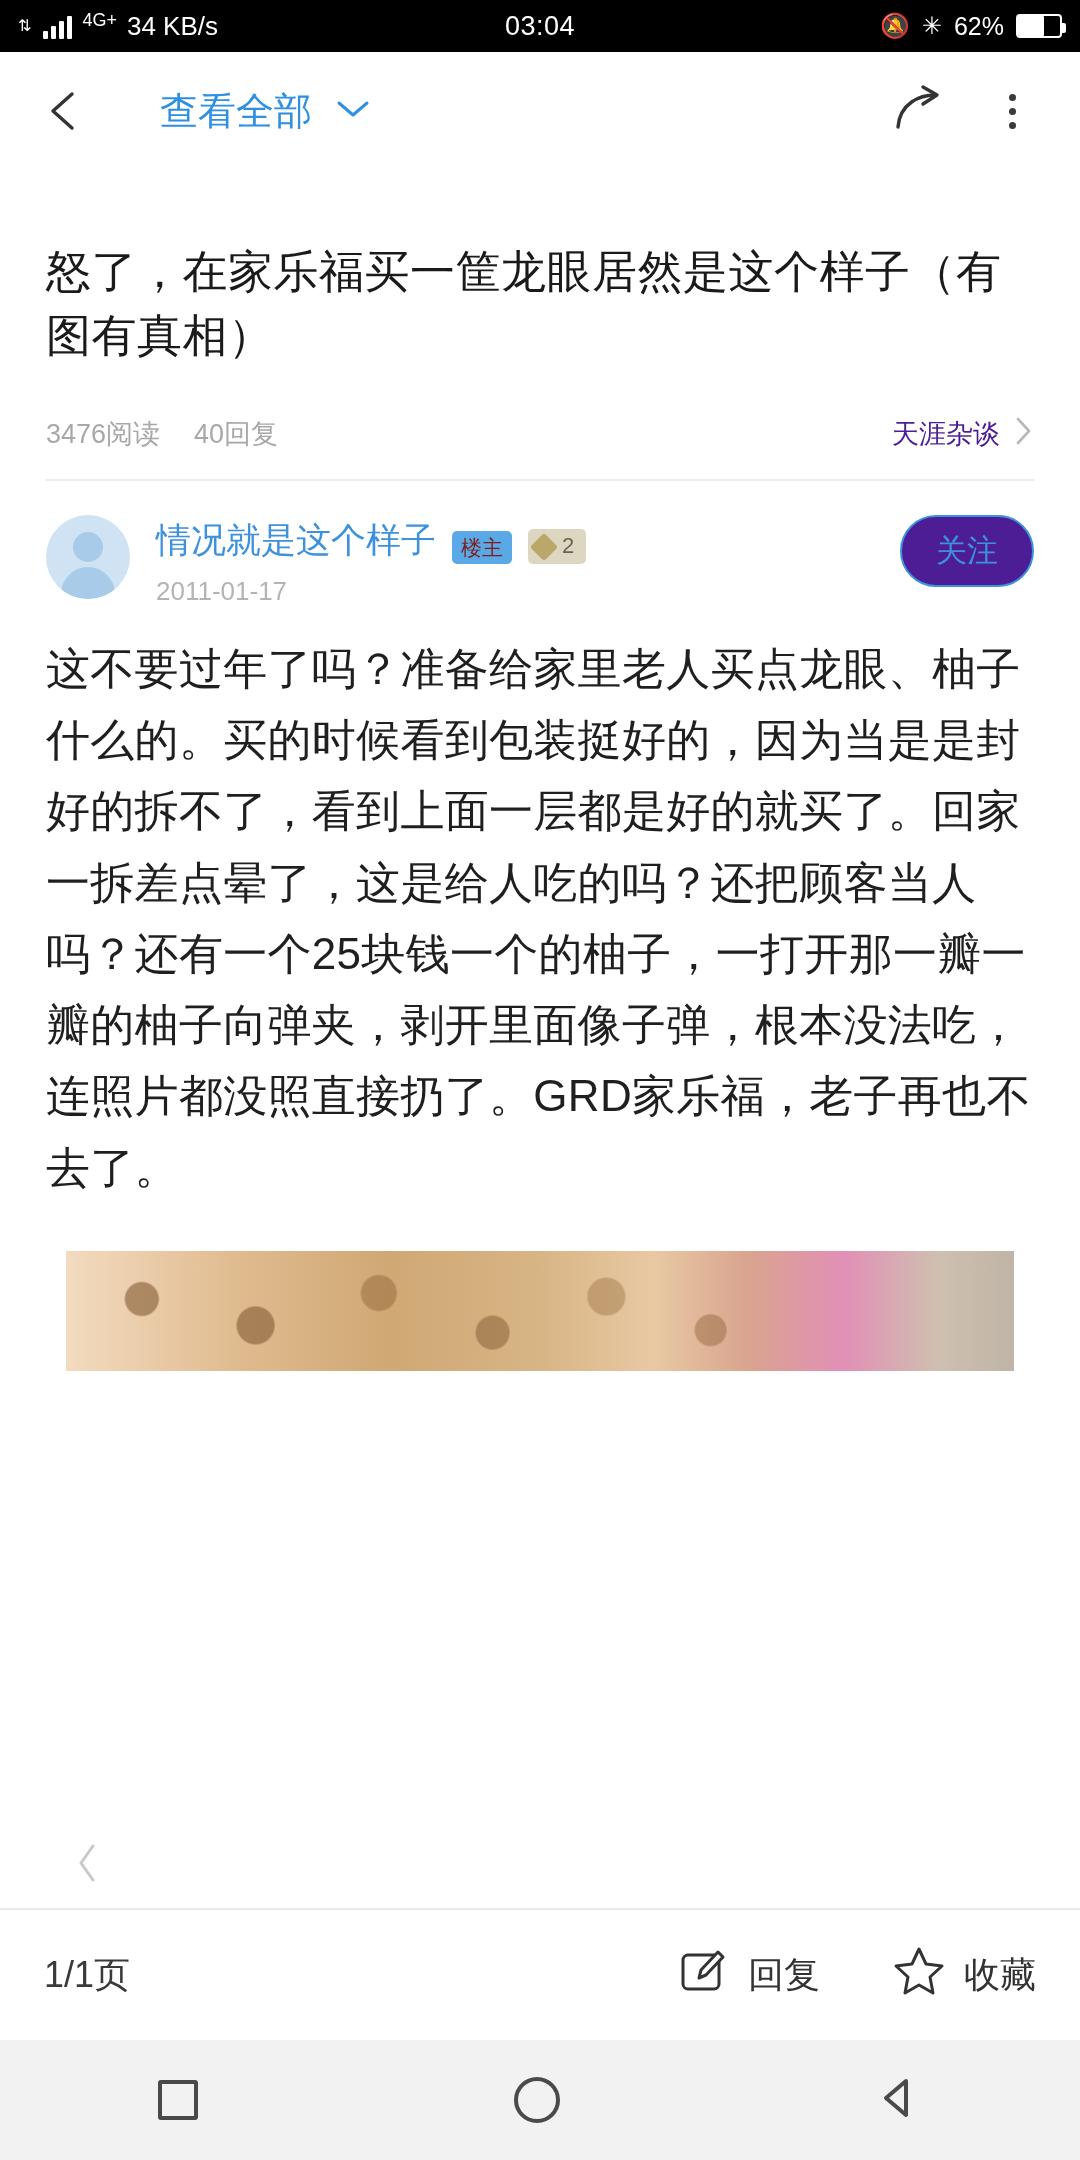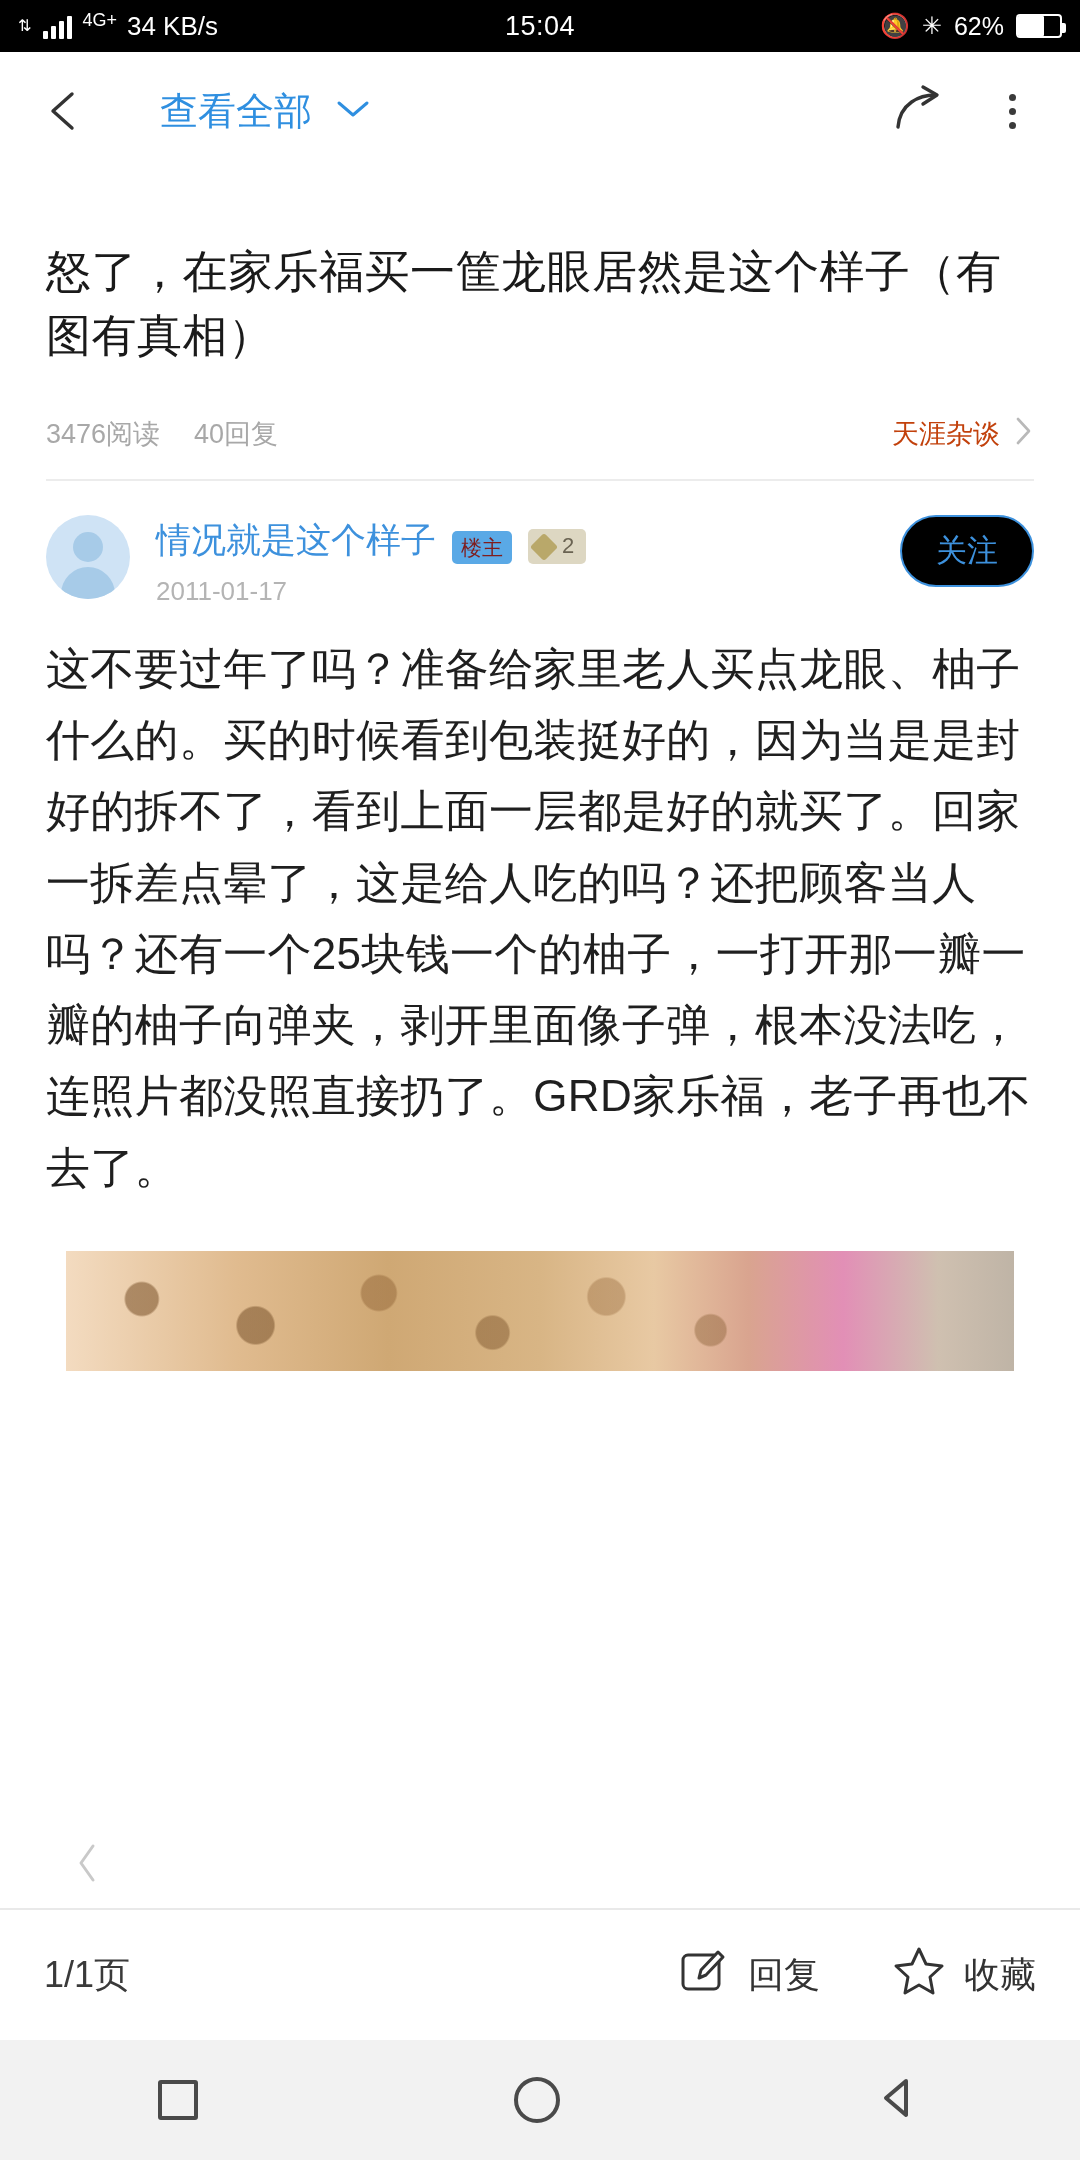--- a/index.html
+++ b/index.html
@@ -100,21 +100,21 @@
     letter-spacing: 0.5px;
   }
   .meta-row {
     display: flex;
     align-items: center;
     margin-top: 48px;
     padding-bottom: 26px;
     border-bottom: 2px solid #ececec;
   }
   .meta-left { display: flex; gap: 34px; color: #a8a8a8; font-size: 27px; }
-  .meta-right { margin-left: auto; display: flex; align-items: center; gap: 14px; color: #c2410c; font-size: 27px; }
+  .meta-right { margin-left: auto; display: flex; align-items: center; gap: 14px; color: #4c1d95; font-size: 27px; }
 
   .author-row {
     display: flex;
     align-items: flex-start;
     margin-top: 34px;
   }
   .avatar {
     width: 84px; height: 84px; border-radius: 50%;
     background: #cfe3f5;
     flex: 0 0 auto;
@@ -148,21 +148,21 @@
     transform: rotate(45deg); border-radius: 3px;
   }
   .post-date { color: #b4b4b4; font-size: 26px; margin-top: 12px; }
   .follow-btn {
     margin-left: auto;
     border: 2px solid #3d91dd;
     color: #3d91dd;
     font-size: 31px;
     border-radius: 36px;
     padding: 13px 34px;
-    background: #000000;
+    background: #4c1d95;
     white-space: nowrap;
   }
 
   .post-body {
     margin-top: 26px;
     font-size: 44px;
     line-height: 1.62;
     color: #1f1f1f;
     letter-spacing: 0.3px;
   }
@@ -226,21 +226,21 @@
       <span class="arrows">⇅</span>
       <span class="signal-bars">
           <i></i>
           <i></i>
           <i></i>
           <i></i>
         </span>
       <span class="net-label">4G+</span>
       <span class="kb">34 KB/s</span>
     </div>
-    <div class="sb-center">15:04</div>
+    <div class="sb-center">03:04</div>
     <div class="sb-right">
       <span class="ic">🔕</span>
       <span class="ic">✳</span>
       <span class="battery-pct">62%</span>
       <span class="battery">
           <span style="width:62%"></span>
         </span>
     </div>
   </div>
 

